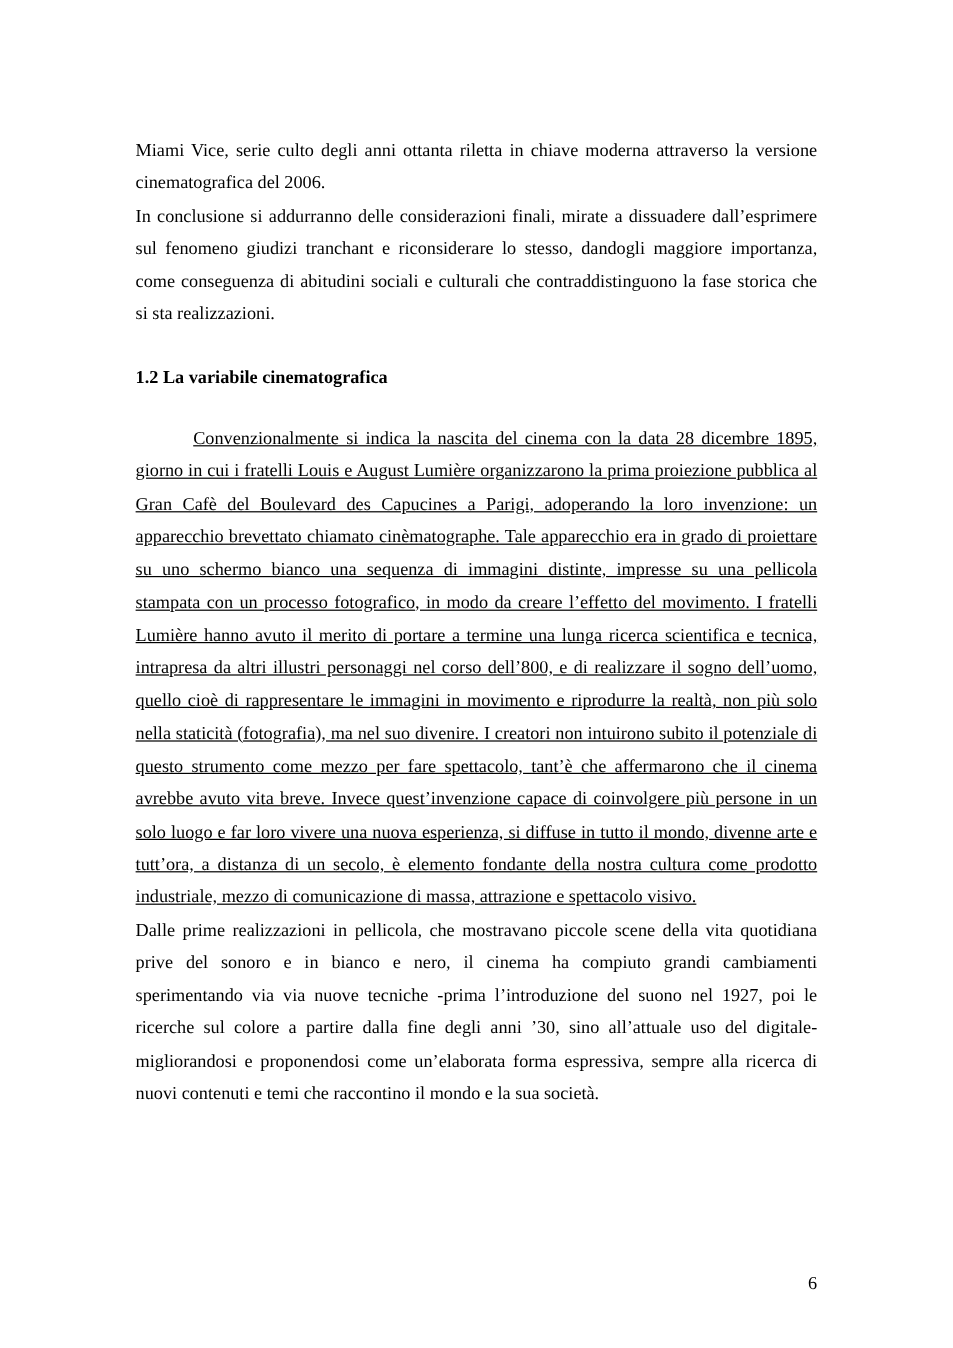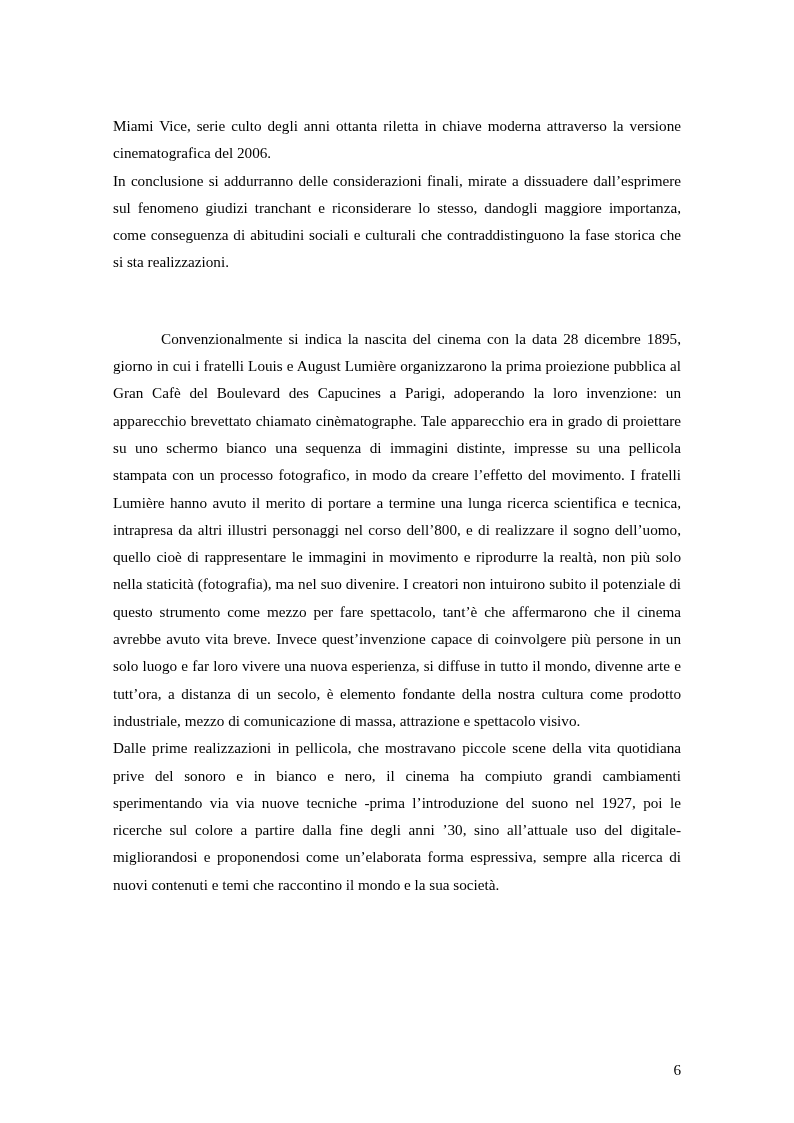--- a/index.html
+++ b/index.html
@@ -30,20 +30,21 @@
   p {
     margin: 0;
     font-size: 15.2px;
     line-height: 27.3px;
     text-align: justify;
     text-justify: inter-word;
     hyphens: none;
   }
   p.indent-first {
     text-indent: 48px;
+    text-decoration: underline;
   }
   .heading {
     margin: 0;
     font-size: 15.2px;
     line-height: 27.3px;
     font-weight: bold;
     text-align: left;
   }
   .gap-before-heading { height: 25px; }
   .gap-after-heading { height: 24px; }
@@ -60,20 +61,21 @@
 <body>
 
 <div class="page">
   <div class="content">
 
     <p>Miami Vice, serie culto degli anni ottanta riletta in chiave moderna attraverso la versione cinematografica del 2006.</p>
     <p>In conclusione si addurranno delle considerazioni finali, mirate a dissuadere dall’esprimere sul fenomeno giudizi tranchant e riconsiderare lo stesso, dandogli maggiore importanza, come conseguenza di abitudini sociali e culturali che contraddistinguono la fase storica che si sta realizzazioni.</p>
 
     <div class="gap-before-heading"></div>
 
+    <h2 class="heading">1.2 La variabile cinematografica</h2>
 
     <div class="gap-after-heading"></div>
 
     <p class="indent-first">Convenzionalmente si indica la nascita del cinema con la data 28 dicembre 1895, giorno in cui i fratelli Louis e August Lumière organizzarono la prima proiezione pubblica al Gran Cafè del Boulevard des Capucines a Parigi, adoperando la loro invenzione: un apparecchio brevettato chiamato cinèmatographe. Tale apparecchio era in grado di proiettare su uno schermo bianco una sequenza di immagini distinte, impresse su una pellicola stampata con un processo fotografico, in modo da creare l’effetto del movimento. I fratelli Lumière hanno avuto il merito di portare a termine una  lunga ricerca scientifica e tecnica, intrapresa da altri illustri personaggi nel corso dell’800, e di realizzare il sogno dell’uomo, quello cioè di rappresentare le immagini in movimento e riprodurre la realtà, non più solo nella staticità (fotografia), ma nel suo divenire. I creatori non intuirono subito il potenziale di questo strumento come mezzo per fare spettacolo, tant’è che affermarono che il cinema avrebbe avuto vita breve. Invece quest’invenzione capace di coinvolgere più persone in un solo luogo e far loro vivere una nuova esperienza, si diffuse in tutto il mondo, divenne arte e tutt’ora, a distanza di un secolo, è elemento fondante della nostra cultura come prodotto industriale, mezzo di comunicazione di massa, attrazione e spettacolo visivo.</p>
     <p>Dalle prime realizzazioni in pellicola, che mostravano piccole scene della vita quotidiana prive del sonoro e in bianco e nero, il cinema ha compiuto grandi cambiamenti sperimentando via via nuove tecniche -prima l’introduzione del suono nel 1927, poi le ricerche sul colore a partire dalla fine degli anni ’30, sino all’attuale uso del digitale- migliorandosi e proponendosi come un’elaborata forma espressiva, sempre alla ricerca di nuovi contenuti e  temi che raccontino il mondo e la sua società.</p>
 
   </div>
 
   <div class="page-number">6</div>
 </div>

